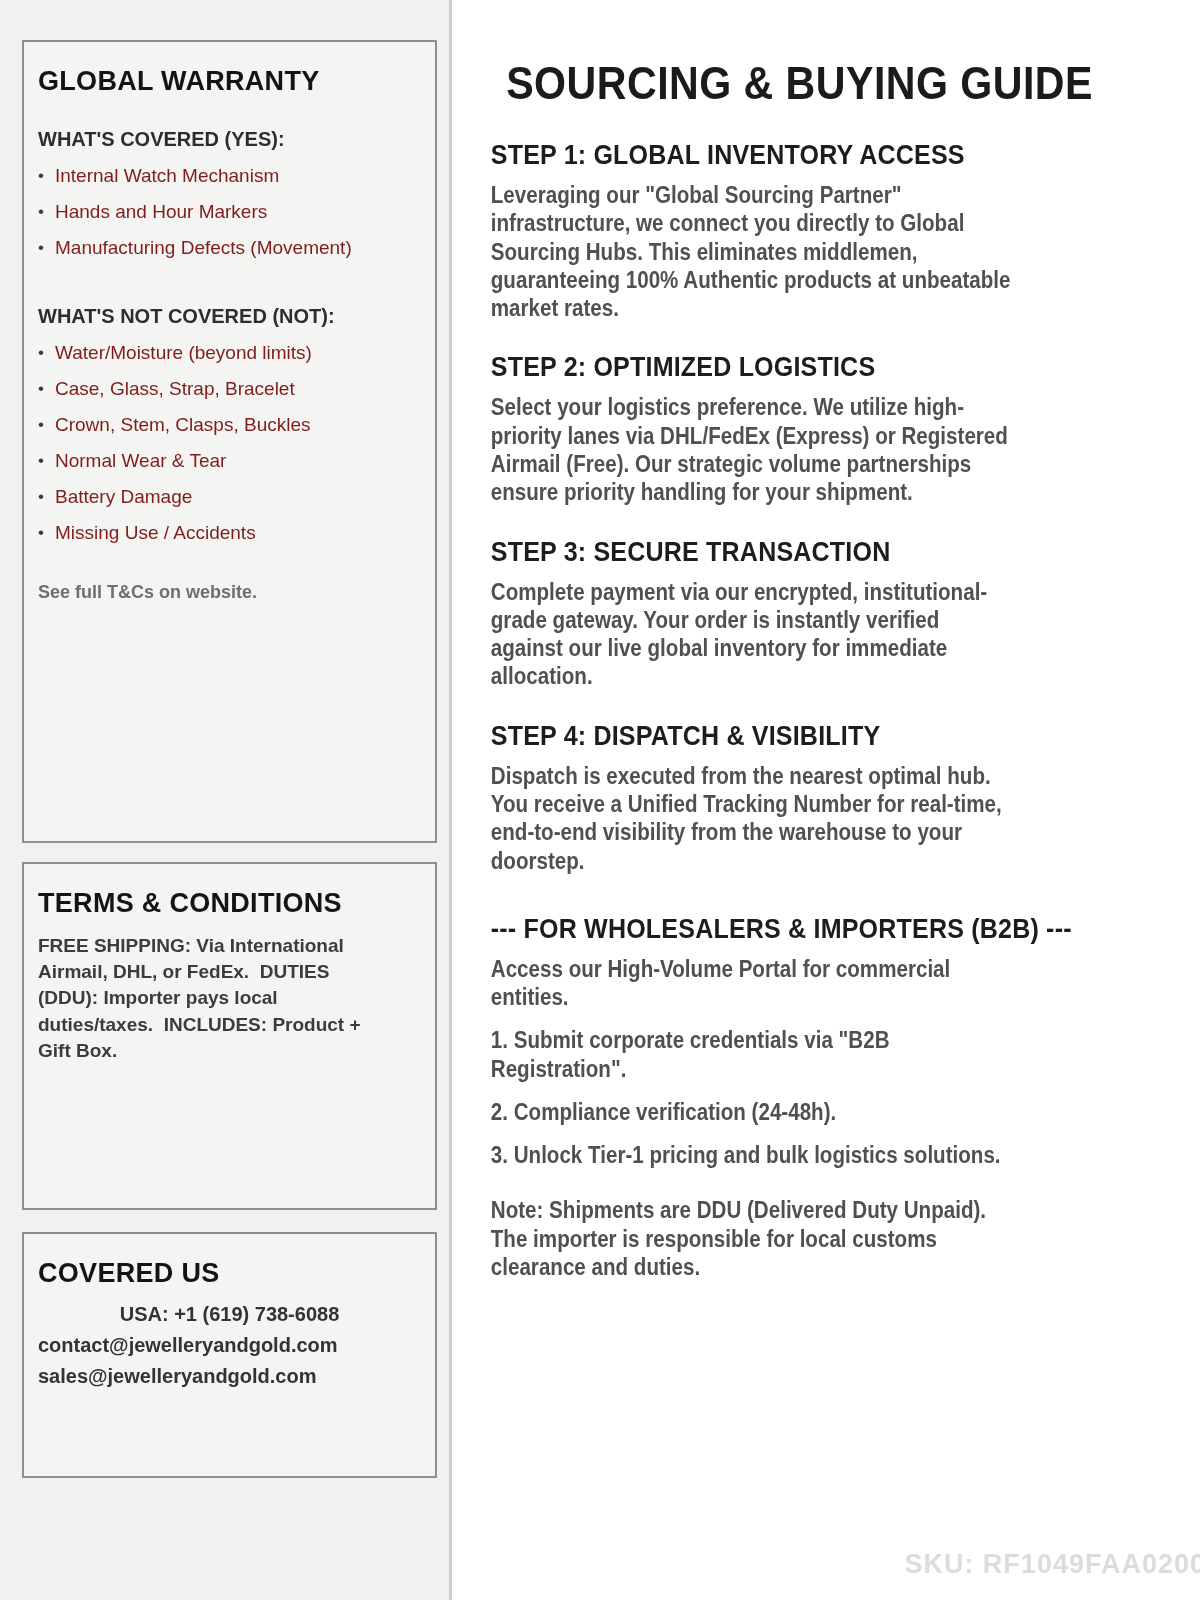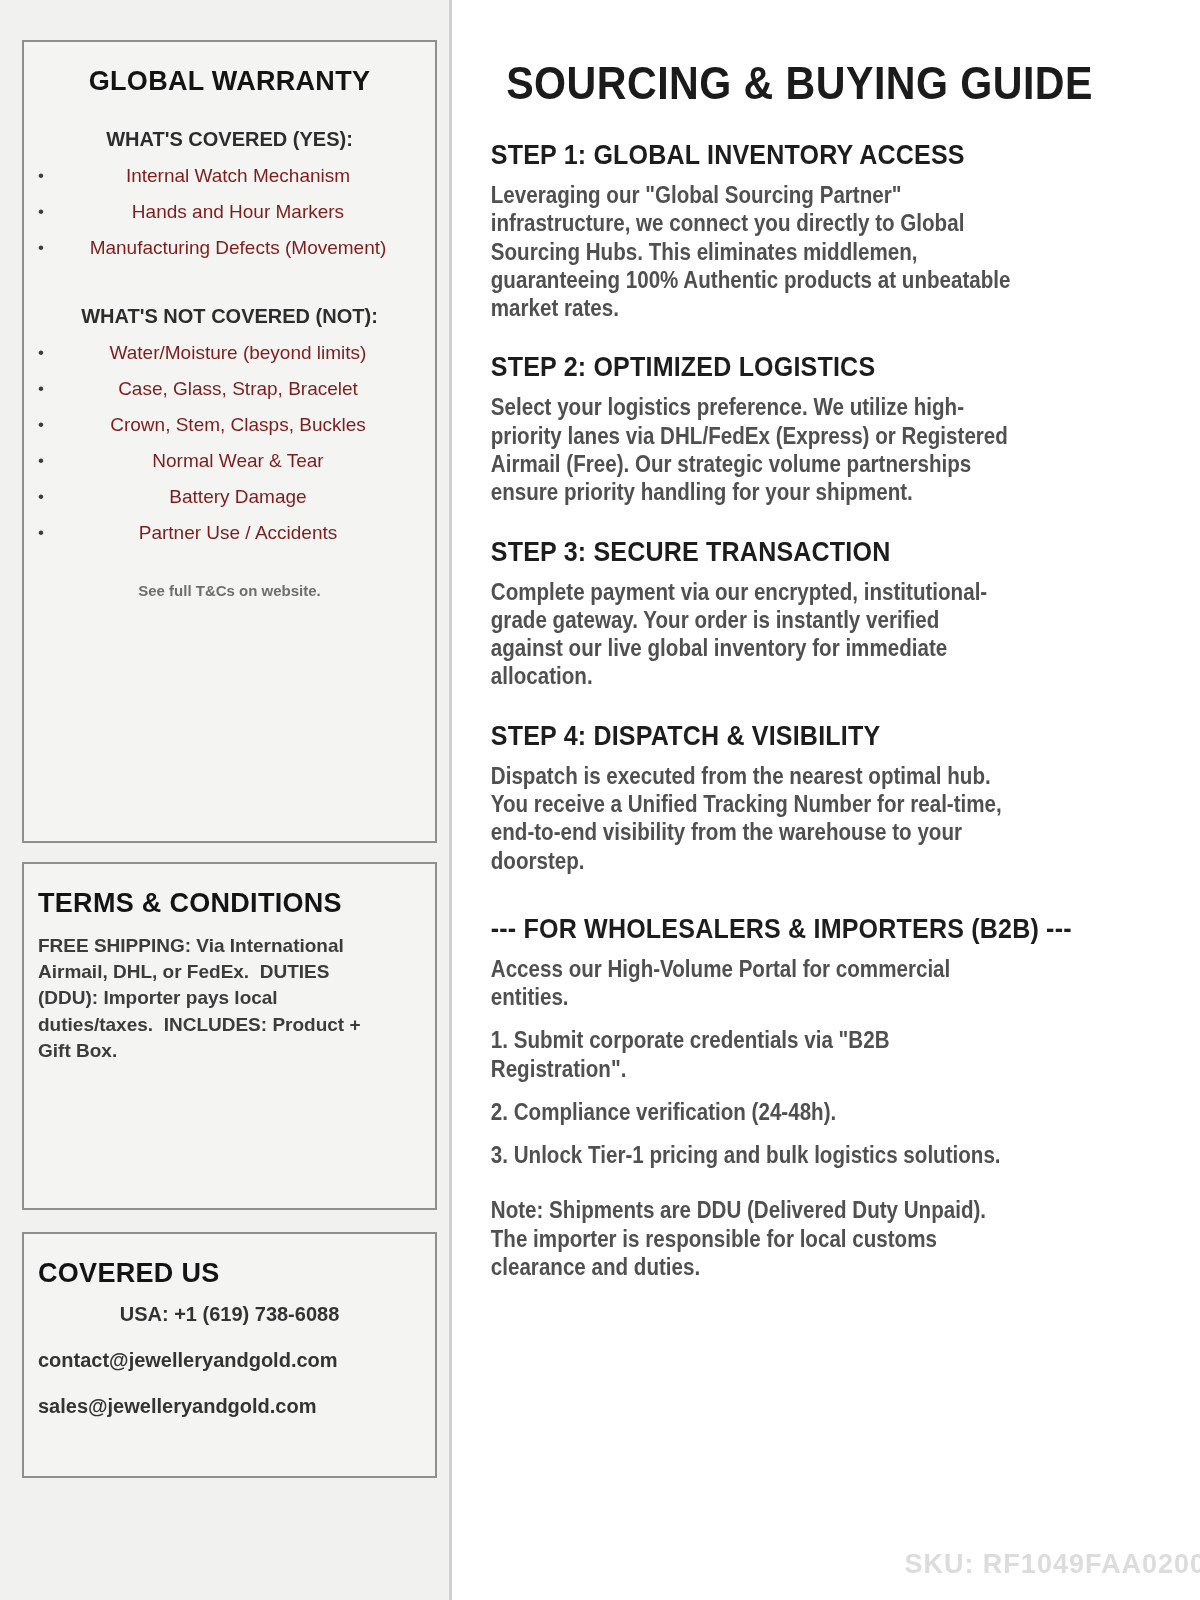--- a/index.html
+++ b/index.html
@@ -13,47 +13,47 @@
   
   .sidebar {
     position:absolute; left:0; top:0; width:452px; height:1600px;
     background:#f1f1ef; border-right:3px solid #cfcfcf; box-sizing:border-box;
   }
   .box {
     position:absolute; left:22px; width:415px; box-sizing:border-box;
     border:2px solid #8f8f8f; background:#f4f4f2;
     padding:24px 14px 0 14px;
   }
-  .box-warranty { top:40px;  height:803px;text-align:center; }
+  .box-warranty { top:40px;  height:803px; }
   .box-terms    { top:862px; height:348px; }
   .box-contact  { top:1232px;height:246px; }
 
   .box h2 {
     margin:0; font-size:27px; font-weight:800; color:#141414; letter-spacing:0.3px;
   }
   .subhead {
     margin-top:31px; font-size:20px; font-weight:700; color:#2d2d2d;
   }
   .bullet {
     position:relative; margin-top:14px; padding-left:17px;
     font-size:19px; font-weight:400; color:#7f1d1d;
   }
   .bullet::before {
     content:"•"; position:absolute; left:0; top:1px; font-size:17px; color:#3c3c3c;
   }
   .group-gap { margin-top:46px; }
   .footnote {
-    margin-top:38px; font-size:15px; font-weight:700; color:#6e6e6e;
+    margin-top:38px; font-size:18px; font-weight:700; color:#6e6e6e;
   }
   .terms-body {
     margin-top:14px; width:335px; font-size:19px; font-weight:700;
     color:#3c3c3c; line-height:1.38; white-space:pre-wrap;
   }
   .contact-line {
-    margin-top:23px; font-size:20px; font-weight:700; color:#333333;
+    margin-top:8px; font-size:20px; font-weight:700; color:#333333;
   }
   .contact-line.first { margin-top:14px;text-align:center; }
 
   
   .main {
     position:absolute; left:455px; top:0; width:745px; height:1248px; background:#ffffff;
   }
   .main-inner {
     width:730px; padding-left:40px; box-sizing:border-box;
     transform:scaleX(0.895); transform-origin:left top;
@@ -92,21 +92,21 @@
     <div class="bullet">Internal Watch Mechanism</div>
     <div class="bullet">Hands and Hour Markers</div>
     <div class="bullet">Manufacturing Defects (Movement)</div>
 
     <div class="subhead group-gap">WHAT'S NOT COVERED (NOT):</div>
     <div class="bullet">Water/Moisture (beyond limits)</div>
     <div class="bullet">Case, Glass, Strap, Bracelet</div>
     <div class="bullet">Crown, Stem, Clasps, Buckles</div>
     <div class="bullet">Normal Wear &amp; Tear</div>
     <div class="bullet">Battery Damage</div>
-    <div class="bullet">Partner Use / Accidents</div>
+    <div class="bullet">Missing Use / Accidents</div>
 
     <div class="footnote">See full T&amp;Cs on website.</div>
   </section>
 
   <section class="box box-terms">
     <h2>TERMS &amp; CONDITIONS</h2>
     <div class="terms-body">FREE SHIPPING: Via International Airmail, DHL, or FedEx.  DUTIES (DDU): Importer pays local duties/taxes.  INCLUDES: Product + Gift Box.</div>
   </section>
 
   <section class="box box-contact">

